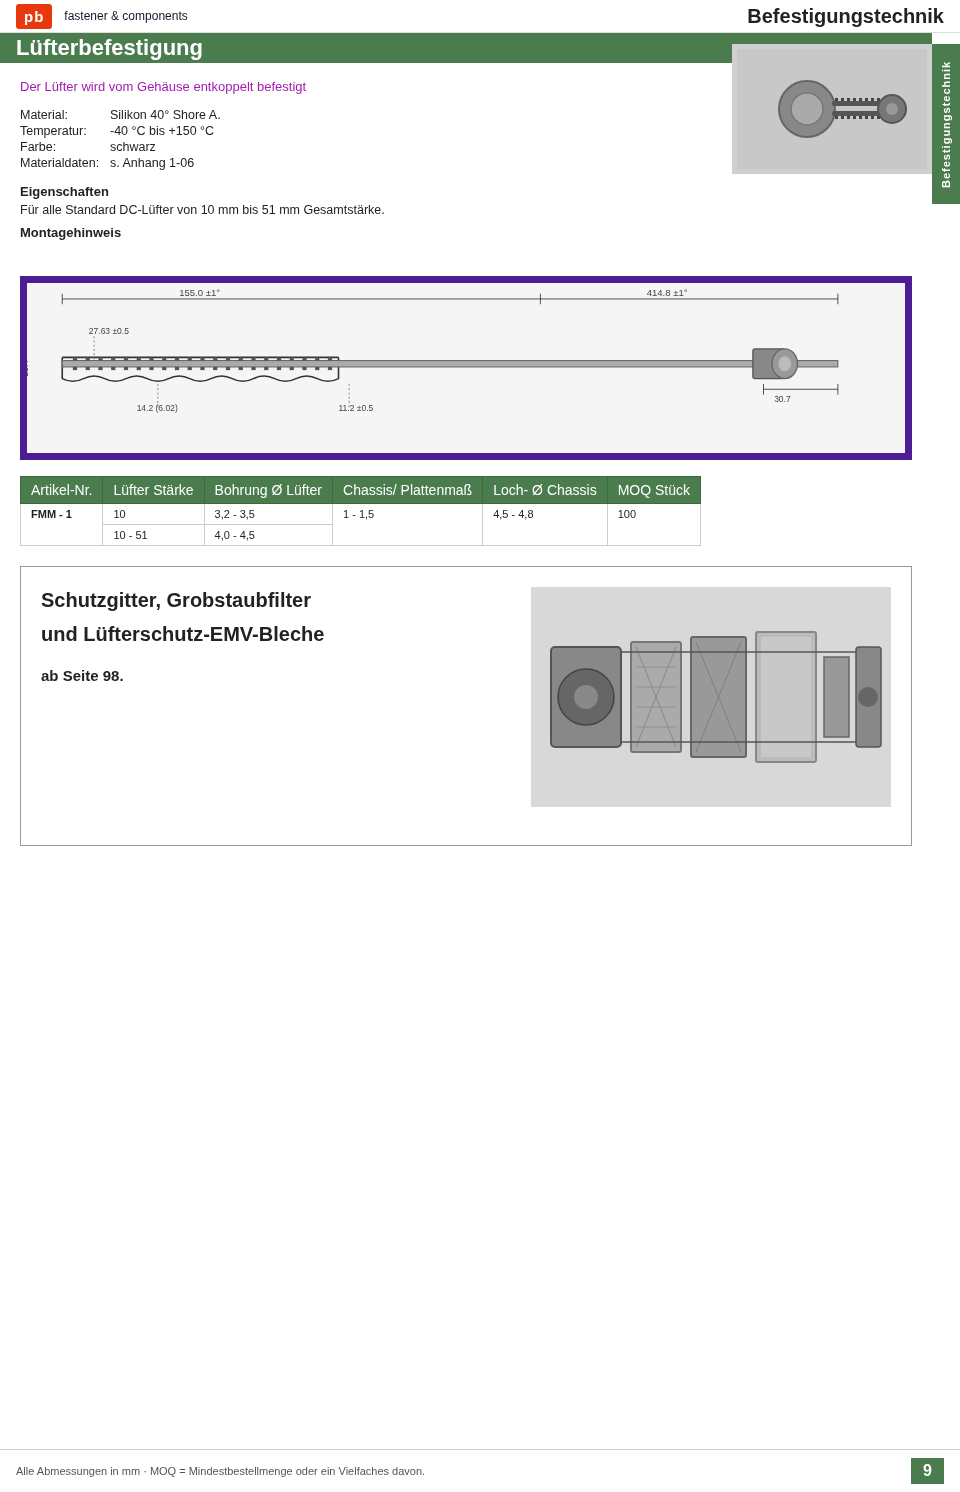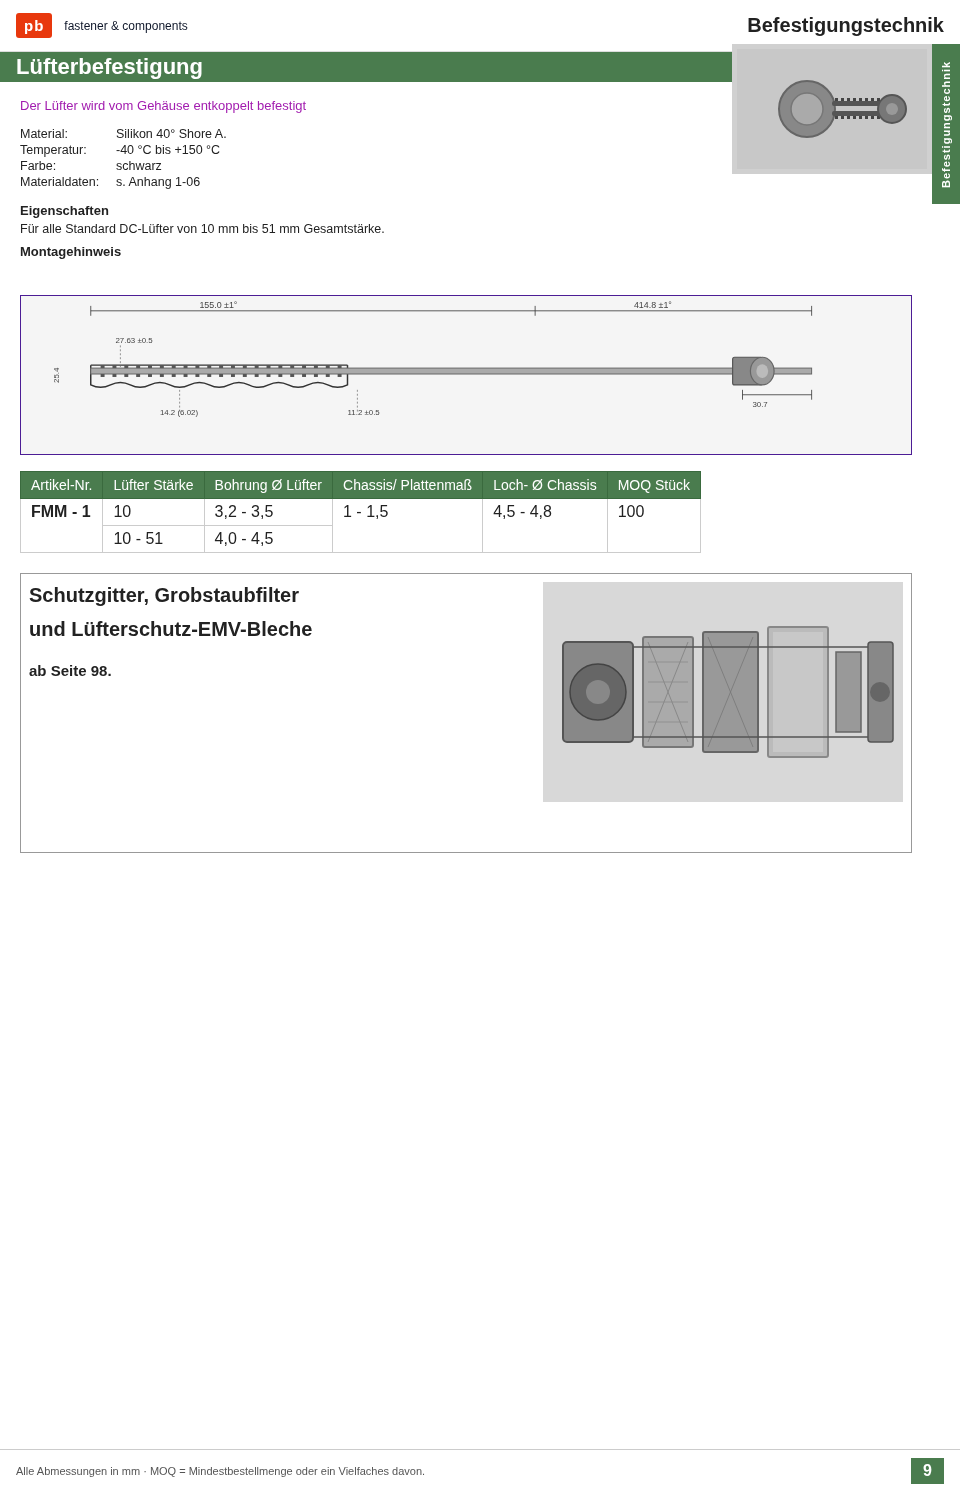--- a/index.html
+++ b/index.html
@@ -13,21 +13,21 @@
       color: #222;
     }
 
     
     .top-header {
       background: #fff;
       display: flex;
       align-items: center;
       padding: 8px 16px;
       border-bottom: 1px solid #ddd;
-      height: 52px;
+      height: 33px;
     }
     .pb-logo {
       background: #e8380d;
       color: #fff;
       font-weight: bold;
       font-size: 15px;
       padding: 4px 8px;
       border-radius: 3px;
       margin-right: 12px;
       letter-spacing: 1px;
@@ -107,21 +107,20 @@
     }
 
     .property-block {
       display: flex;
       flex-direction: column;
       gap: 2px;
     }
 
     .property-row {
       display: flex;
-      gap: 6px;
       font-size: 12.5px;
     }
 
     .property-label {
       font-weight: normal;
       color: #222;
       min-width: 90px;
     }
 
     .property-value {
@@ -155,23 +154,23 @@
       list-style: none;
     }
     .montage-list li {
       margin-bottom: 3px;
     }
 
     
     .drawing-area {
       margin: 16px 20px;
       margin-right: 48px;
-      height: 160px;
+      height: 184px;
       background: #f5f5f5;
-      border: 1px solid #4c1d95;
+      border: 7px solid #4c1d95;
       display: flex;
       align-items: flex-start;
       justify-content: center;
       position: relative;
     }
 
     
     .drawing-svg {
       width: 100%;
       height: 100%;
@@ -196,33 +195,33 @@
       border: 1px solid #3a6a3e;
       font-weight: normal;
       font-size: 14px;
     }
 
     table td {
       padding: 4px 10px;
       border: 1px solid #ccc;
       vertical-align: top;
       background: #fff;
-      font-size: 16px;
+      font-size: 11px;
     }
 
     table tr:first-child td {
       background: #fff;
     }
 
     
     .promo-box {
       margin: 20px 20px;
       margin-right: 48px;
       border: 1.5px solid #999;
-      padding: 8px;
+      padding: 20px;
       display: flex;
       gap: 36px;
       align-items: flex-start;
       min-height: 280px;
     }
 
     .promo-text {
       flex: 1;
     }
 

